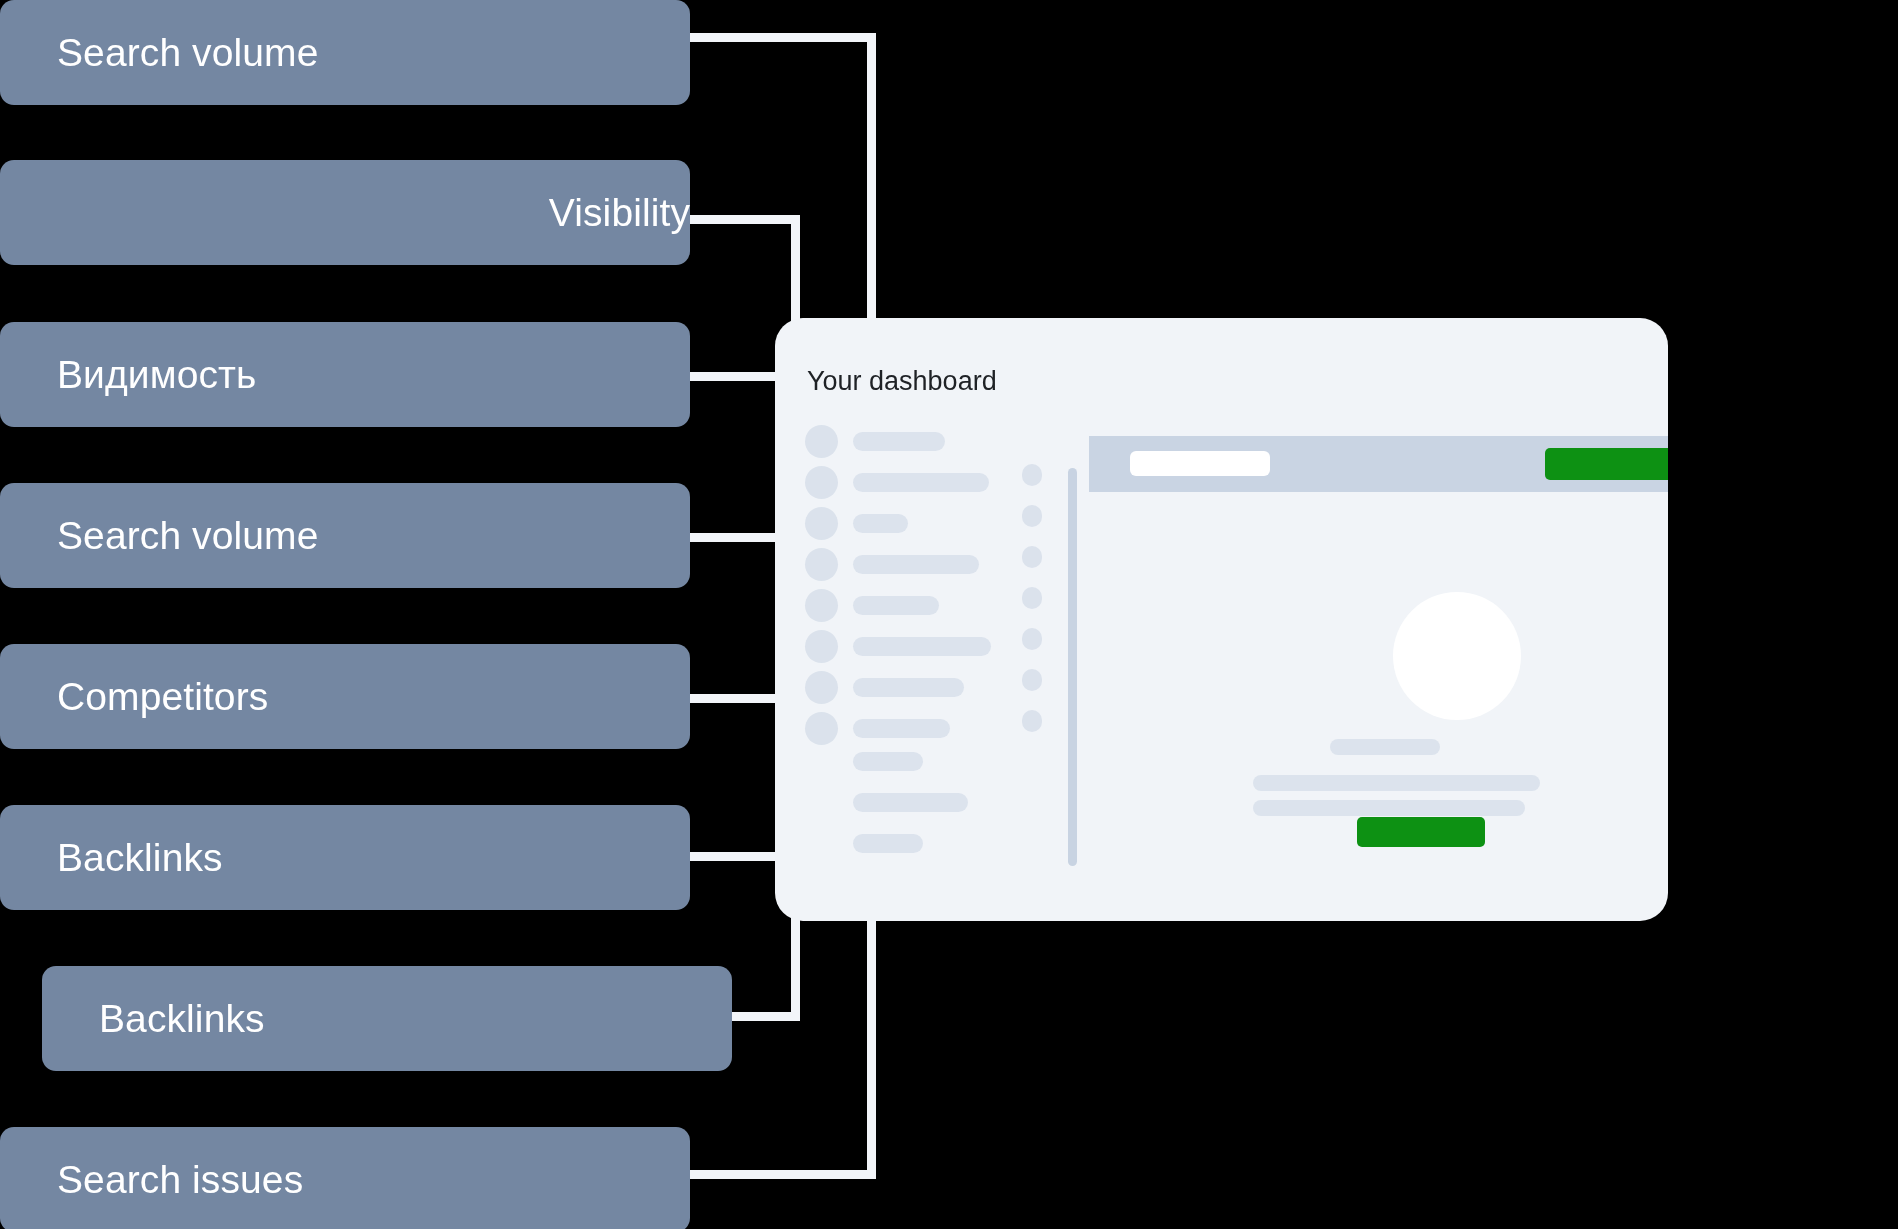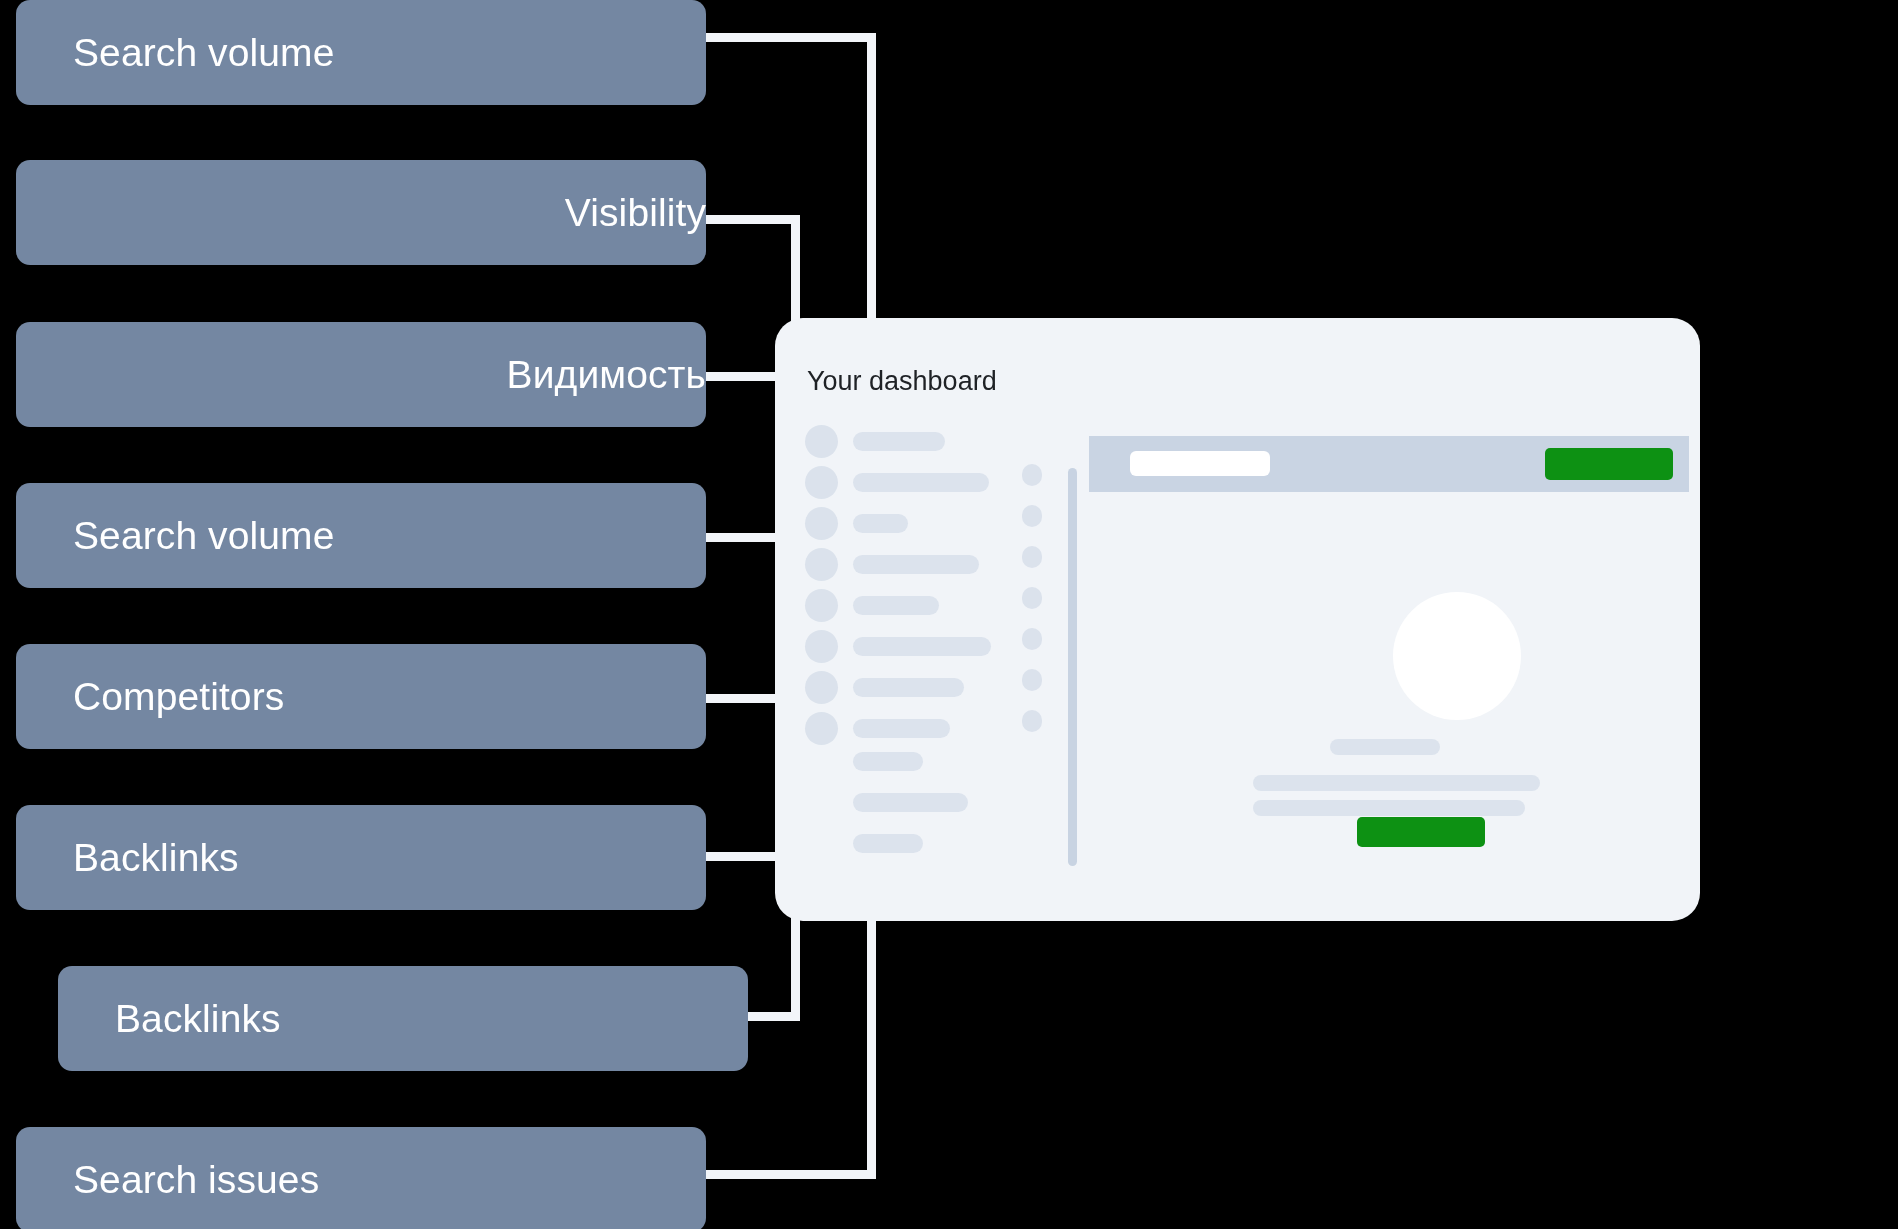--- a/index.html
+++ b/index.html
@@ -7,33 +7,33 @@
     font-family:"Liberation Sans", sans-serif;
     width:1898px;height:1229px;position:relative;overflow:hidden;
   }
   #stage{position:absolute;inset:0;width:1898px;height:1229px;}
 
   
   .wire{position:absolute;background:#F2F5F9;}
 
   
   .pill{
-    position:absolute;left:16px;width:690px;height:105px;
+    position:absolute;left:0;width:690px;height:105px;
     background:#7487A2;border-radius:14px;
     display:flex;align-items:center;
   }
   .pill-label{
     color:#FFFFFF;font-size:39px;line-height:1;
     padding-left:57px;letter-spacing:.1px;white-space:nowrap;
   }
 
   
   #dashboard{
     position:absolute;left:775px;top:318px;width:893px;height:603px;
-    background:#F1F4F8;border-radius:28px;overflow:hidden;padding-left:32px;
+    background:#F1F4F8;border-radius:28px;overflow:hidden;
   }
   #dash-title{
     position:absolute;left:32px;top:48px;
     font-size:27px;color:#1F2226;white-space:nowrap;
   }
 
   
   #skel-side{position:absolute;left:30px;top:105px;width:260px;}
   .skel-row{position:relative;height:41px;}
   .skel-dot{
@@ -110,21 +110,21 @@
 
   <div class="wire" style="left:690px;top:1170px;width:186px;height:9px;"></div>
   <div class="wire" style="left:867px;top:918px;width:9px;height:261px;"></div>
 
   <div class="pill" style="top:0px;">
     <span class="pill-label">Search volume</span>
   </div>
   <div class="pill" style="top:160px;justify-content:flex-end;">
     <span class="pill-label">Visibility</span>
   </div>
-  <div class="pill" style="top:322px;justify-content:flex-end;">
+  <div class="pill" style="top:322px;">
     <span class="pill-label">Видимость</span>
   </div>
   <div class="pill" style="top:483px;">
     <span class="pill-label">Search volume</span>
   </div>
   <div class="pill" style="top:644px;">
     <span class="pill-label">Competitors</span>
   </div>
   <div class="pill" style="top:805px;">
     <span class="pill-label">Backlinks</span>

